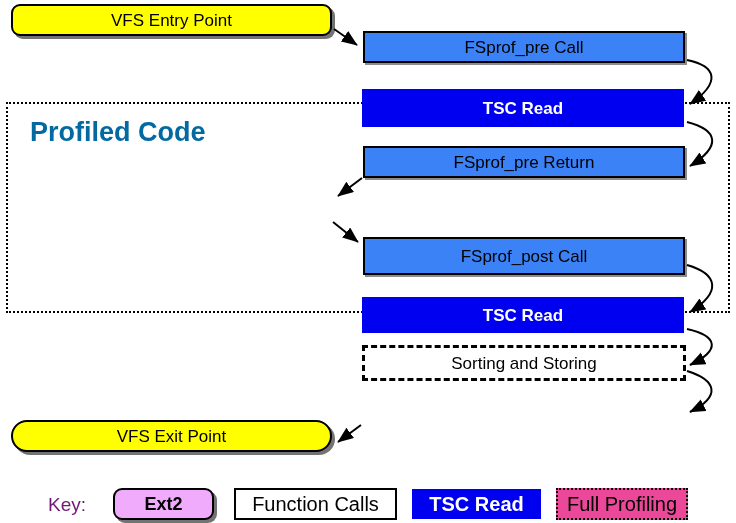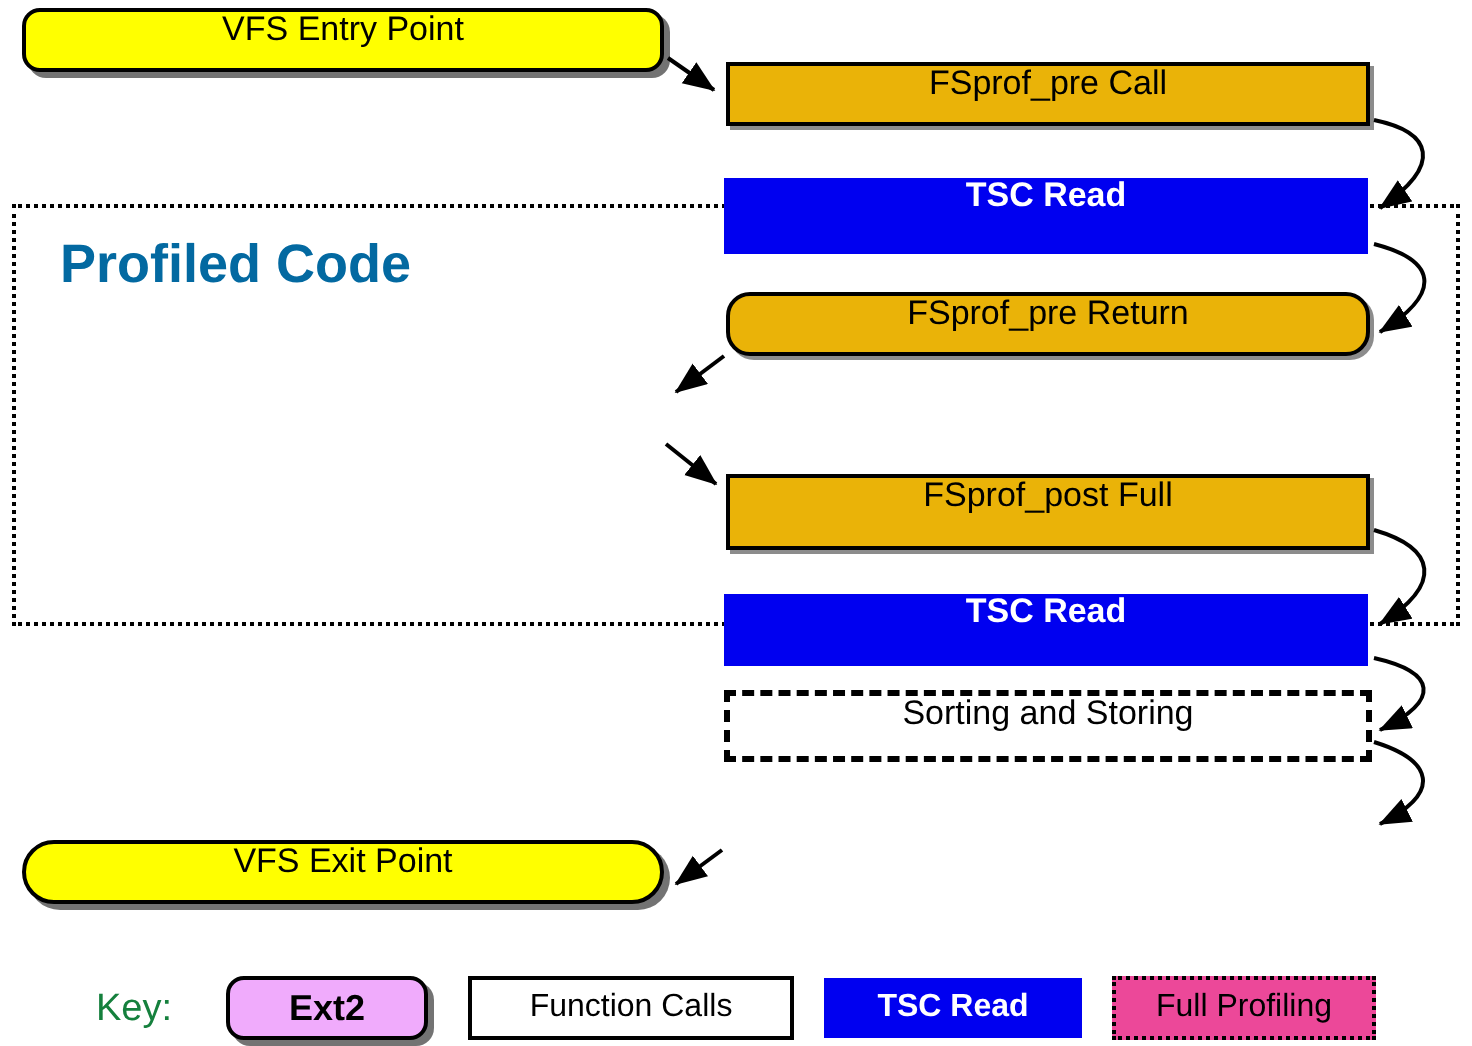--- a/index.html
+++ b/index.html
@@ -14,37 +14,38 @@
     position: relative;
     width: 736px;
     height: 523px;
     background: #ffffff;
     overflow: hidden;
   }
   .node {
     position: absolute;
     box-sizing: border-box;
     display: flex;
+    align-items: center;
     justify-content: center;
     text-align: center;
     color: #000000;
     font-size: 17px;
     line-height: 1;
     white-space: nowrap;
   }
   
   .ext2 {
     background: #ffff00;
     border: 2px solid #000000;
     border-radius: 9px;
     box-shadow: 3px 3px 0 rgba(0,0,0,0.55);
   }
   
   .fcall {
-    background: #eab308;
+    background: #3b82f6;
     border: 2px solid #000000;
     box-shadow: 2px 2px 0 rgba(0,0,0,0.45);
   }
   
   .tsc {
     background: #0000f0;
     color: #ffffff;
     font-weight: bold;
     border: 0;
   }
@@ -73,30 +74,30 @@
     left: 0;
     top: 0;
     width: 736px;
     height: 523px;
     pointer-events: none;
   }
   
   .legend-label {
     position: absolute;
     font-size: 19px;
-    color: #15803d;
+    color: #701a75;
     white-space: nowrap;
   }
   .legend-item {
     position: absolute;
     box-sizing: border-box;
     display: flex;
     align-items: center;
     justify-content: center;
-    font-size: 16px;
+    font-size: 20px;
     white-space: nowrap;
     color: #000000;
   }
   .legend-ext2 {
     background: #f0abfc;
     border: 2px solid #000000;
     border-radius: 9px;
     box-shadow: 3px 3px 0 rgba(0,0,0,0.55);
     font-weight: bold;
     font-size: 18px;
@@ -154,27 +155,27 @@
   </div>
 
   <div class="node fcall" style="left:363px; top:31px; width:322px; height:32px;">
     <span>FSprof_pre Call</span>
   </div>
 
   <div class="node tsc" style="left:362px; top:89px; width:322px; height:38px;">
     <span>TSC Read</span>
   </div>
 
-  <div class="node fcall" style="left:363px; top:146px; width:322px; height:32px;border-radius:12px;">
+  <div class="node fcall" style="left:363px; top:146px; width:322px; height:32px;">
     <span>FSprof_pre Return</span>
   </div>
 
 
   <div class="node fcall" style="left:363px; top:237px; width:322px; height:38px;">
-    <span>FSprof_post Full</span>
+    <span>FSprof_post Call</span>
   </div>
 
   <div class="node tsc" style="left:362px; top:297px; width:322px; height:36px;">
     <span>TSC Read</span>
   </div>
 
   <div class="node dashed" style="left:362px; top:345px; width:324px; height:36px;">
     <span>Sorting and Storing</span>
   </div>
 

